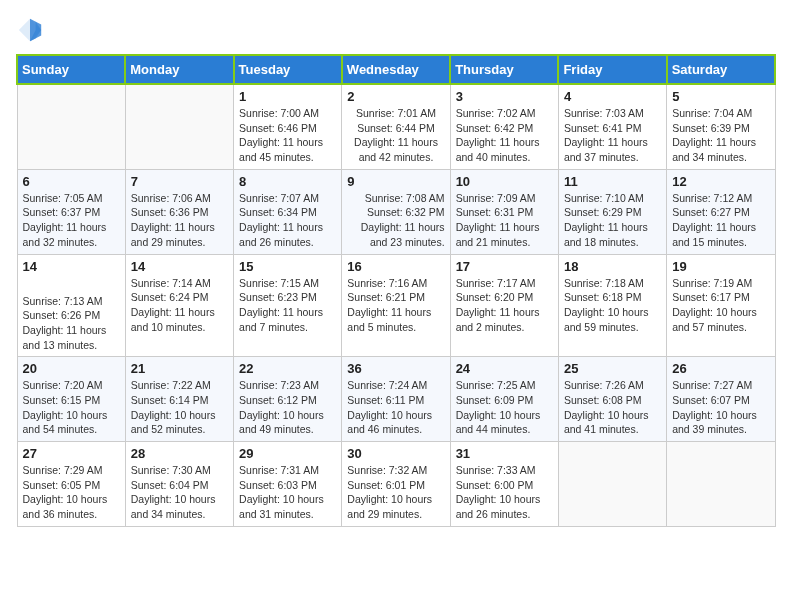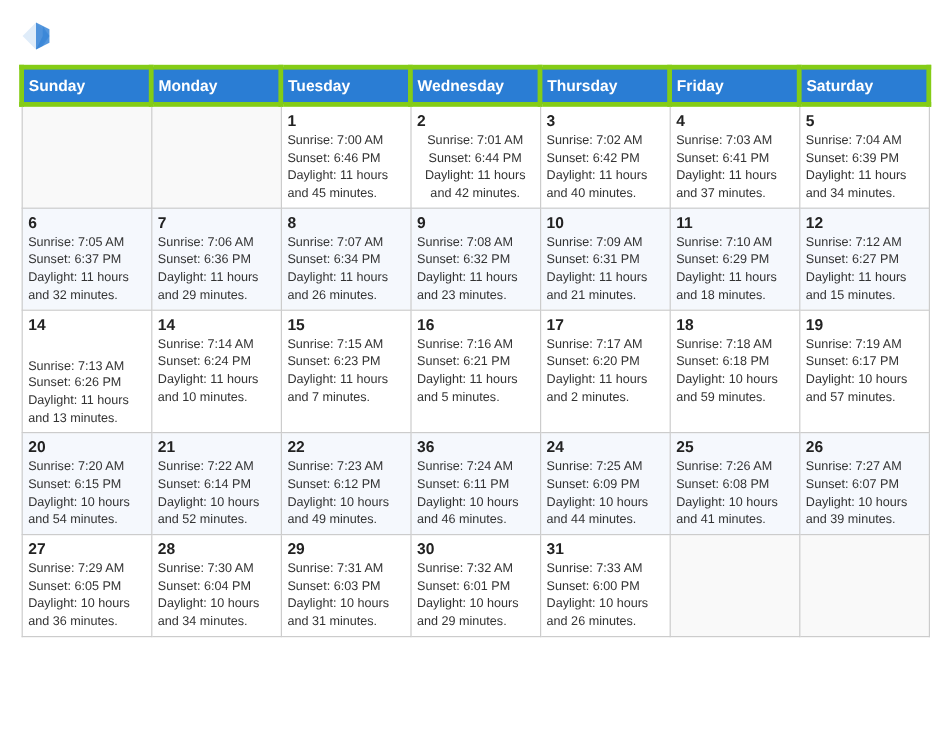--- a/index.html
+++ b/index.html
@@ -49,21 +49,21 @@
       border-collapse: collapse;
       font-size: 11px;
     }
     .calendar th {
       background-color: #2a7dd4;
       color: #fff;
       padding: 6px 4px;
       text-align: left;
       font-size: 13px;
       font-weight: bold;
-      border: 4px solid #84cc16;
+      border: 2px solid #84cc16;
     }
     .calendar td {
       border: 1px solid #ccc;
       vertical-align: top;
       padding: 4px 5px;
       width: 108px;
       min-height: 80px;
       background: #fff;
     }
     .calendar tr:nth-child(even) td {
@@ -167,21 +167,21 @@
 Daylight: 11 hours and 29 minutes.</div>
         </td>
         <td>
           <span class="day-number">8</span>
           <div class="day-info" style="white-space: pre-line;">Sunrise: 7:07 AM
 Sunset: 6:34 PM
 Daylight: 11 hours and 26 minutes.</div>
         </td>
         <td>
           <span class="day-number">9</span>
-          <div class="day-info" style="white-space: pre-line;">Sunrise: 7:08 AM
+          <div class="day-info" style="white-space: pre-line; text-align: right;">Sunrise: 7:08 AM
 Sunset: 6:32 PM
 Daylight: 11 hours and 23 minutes.</div>
         </td>
         <td>
           <span class="day-number">10</span>
           <div class="day-info" style="white-space: pre-line;">Sunrise: 7:09 AM
 Sunset: 6:31 PM
 Daylight: 11 hours and 21 minutes.</div>
         </td>
         <td>

